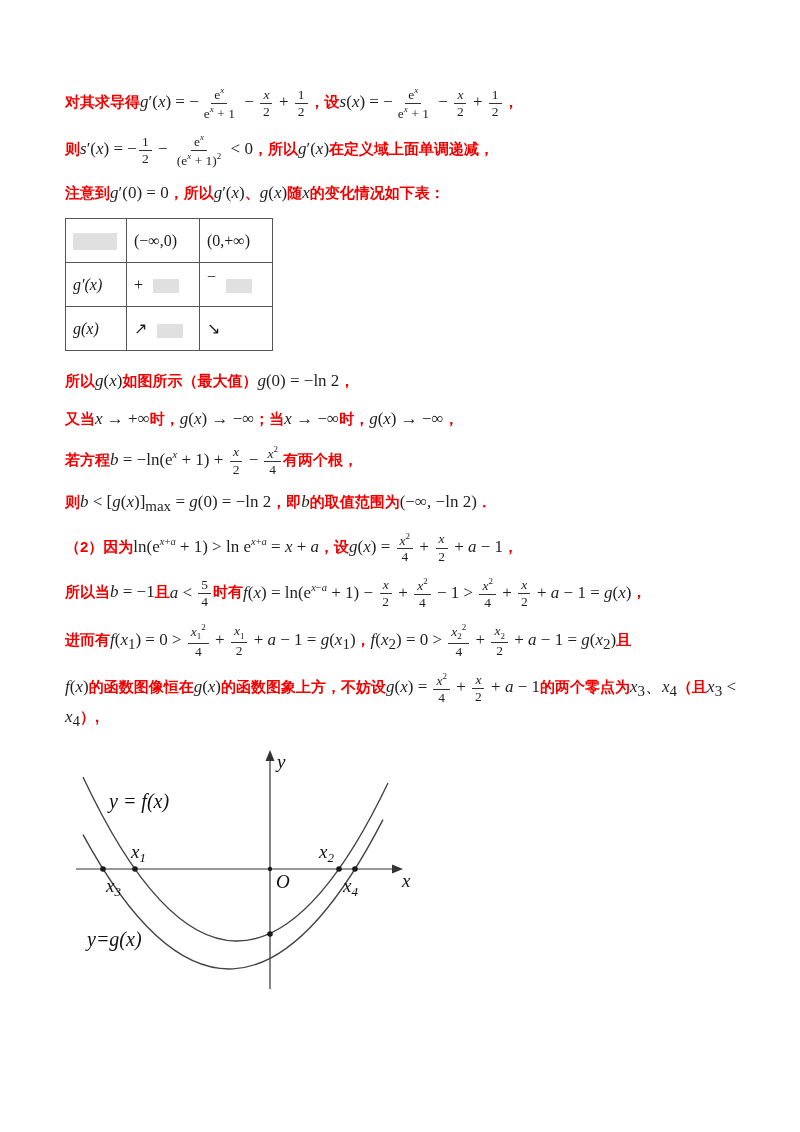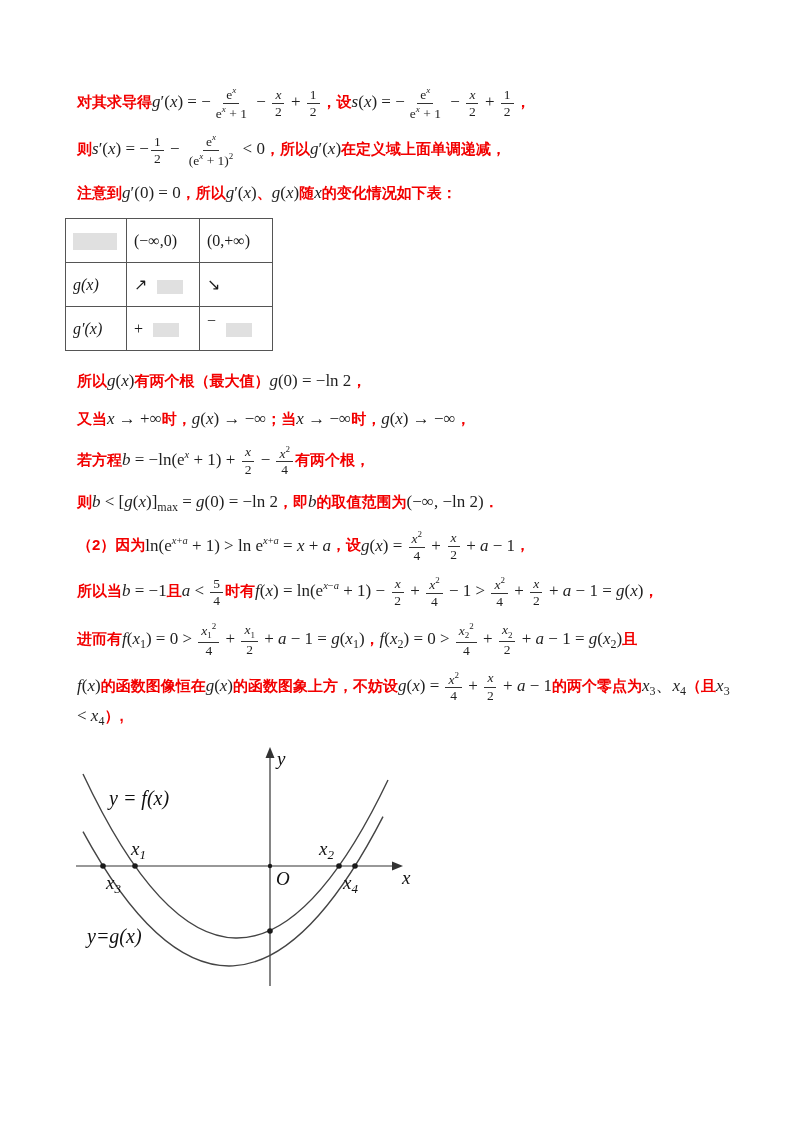--- a/index.html
+++ b/index.html
@@ -1,25 +1,25 @@
 <!DOCTYPE html>
 <html><head>
 <meta charset="utf-8">
 <style>
   html,body{margin:0;padding:0;background:#ffffff;}
   body{width:800px;height:1132px;font-family:"Liberation Sans",sans-serif;}
   .page{position:relative;width:800px;height:1132px;background:#fff;overflow:hidden;}
   .content{position:absolute;left:65px;top:86px;width:676px;}
 
-  .line{margin:0 0 13px 12px;line-height:1.45;}
+  .line{margin:0 0 13px 0;line-height:1.45;}
   .cn{color:#f20000;font-weight:700;font-size:15px;white-space:pre-wrap;}
   .math{color:#1f1f1f;font-weight:400;font-family:"Liberation Serif",serif;font-size:17px;white-space:pre-wrap;}
   .mi{font-style:italic;}
   .math sup{font-size:10.5px;}
-  .math sub{font-size:12px;}
+  .math sub{font-size:15px;}
   .frac{display:inline-flex;flex-direction:column;align-items:center;vertical-align:middle;margin:0 2px;line-height:1.05;}
   .fnum{display:block;font-size:13.5px;padding:0 3px 1px 3px;border-bottom:1px solid #333;text-align:left;}
   .fden{display:block;font-size:13.5px;padding:1px 3px 0 3px;}
   .fnum sup,.fden sup,.fnum sub,.fden sub{font-size:9px;}
 
   .vtab{border-collapse:collapse;margin:8px 0 18px 0;}
   .vtab td{border:1px solid #555;height:39px;padding:2px 7px;font-family:"Liberation Serif",serif;
            font-size:16px;color:#1a1a1a;vertical-align:middle;background:#fff;}
   .vtab td.c0{width:46px;}
   .vtab td.cd{width:58px;}
@@ -50,34 +50,34 @@
       </div>
 
     <table class="vtab">
       <tbody>
           <tr>
         <td class="c0"><span class="shade full"></span></td>
         <td class="cd"><span class="cv">(−∞,0)</span></td>
         <td class="cd"><span class="cv">(0,+∞)</span></td>
       </tr>
       <tr>
+        <td class="c0"><span class="cv it">g′(x)</span></td>
+        <td class="cd"><span class="cv">+</span><span class="shade"></span></td>
+        <td class="cd"><span class="cv raised">−</span><span class="shade"></span></td>
+      </tr>
+      <tr>
         <td class="c0"><span class="cv it">g(x)</span></td>
         <td class="cd"><span class="cv">↗</span><span class="shade"></span></td>
         <td class="cd"><span class="cv">↘</span></td>
-      </tr>
-      <tr>
-        <td class="c0"><span class="cv it">g′(x)</span></td>
-        <td class="cd"><span class="cv">+</span><span class="shade"></span></td>
-        <td class="cd"><span class="cv raised">−</span><span class="shade"></span></td>
       </tr>
     </tbody>
       </table>
 
     <div id="lines-b">
-        <div class="line"><span class="cn">所以</span><span class="math"><span class="mi">g</span><span>(</span><span class="mi">x</span><span>)</span></span><span class="cn">有两个根（最大值）</span><span class="math"><span class="mi">g</span><span>(0) = −ln 2</span></span><span class="cn">，</span></div>
+        <div class="line"><span class="cn">所以</span><span class="math"><span class="mi">g</span><span>(</span><span class="mi">x</span><span>)</span></span><span class="cn">如图所示（最大值）</span><span class="math"><span class="mi">g</span><span>(0) = −ln 2</span></span><span class="cn">，</span></div>
         <div class="line"><span class="cn">又当</span><span class="math"><span class="mi">x</span><span> → +∞</span></span><span class="cn">时，</span><span class="math"><span class="mi">g</span><span>(</span><span class="mi">x</span><span>) → −∞</span></span><span class="cn">；当</span><span class="math"><span class="mi">x</span><span> → −∞</span></span><span class="cn">时，</span><span class="math"><span class="mi">g</span><span>(</span><span class="mi">x</span><span>) → −∞</span></span><span class="cn">，</span></div>
         <div class="line"><span class="cn">若方程</span><span class="math"><span class="mi">b</span><span> = −ln(e</span><sup><span class="mi">x</span></sup><span> + 1) + </span><span class="frac"><span class="fnum"><span class="mi">x</span></span><span class="fden"><span>2</span></span></span><span> − </span><span class="frac"><span class="fnum"><span class="mi">x</span><sup><span>2</span></sup></span><span class="fden"><span>4</span></span></span></span><span class="cn">有两个根，</span></div>
         <div class="line"><span class="cn">则</span><span class="math"><span class="mi">b</span><span> &lt; [</span><span class="mi">g</span><span>(</span><span class="mi">x</span><span>)]</span><sub><span>max</span></sub><span> = </span><span class="mi">g</span><span>(0) = −ln 2</span></span><span class="cn">，即</span><span class="math"><span class="mi">b</span></span><span class="cn">的取值范围为</span><span class="math"><span>(−∞, −ln 2)</span></span><span class="cn">．</span></div>
         <div class="line"><span class="cn">（2）因为</span><span class="math"><span>ln(e</span><sup><span class="mi">x</span><span>+</span><span class="mi">a</span></sup><span> + 1) &gt; ln e</span><sup><span class="mi">x</span><span>+</span><span class="mi">a</span></sup><span> = </span><span class="mi">x</span><span> + </span><span class="mi">a</span></span><span class="cn">，设</span><span class="math"><span class="mi">g</span><span>(</span><span class="mi">x</span><span>) = </span><span class="frac"><span class="fnum"><span class="mi">x</span><sup><span>2</span></sup></span><span class="fden"><span>4</span></span></span><span> + </span><span class="frac"><span class="fnum"><span class="mi">x</span></span><span class="fden"><span>2</span></span></span><span> + </span><span class="mi">a</span><span> − 1</span></span><span class="cn">，</span></div>
         <div class="line"><span class="cn">所以当</span><span class="math"><span class="mi">b</span><span> = −1</span></span><span class="cn">且</span><span class="math"><span class="mi">a</span><span> &lt; </span><span class="frac"><span class="fnum"><span>5</span></span><span class="fden"><span>4</span></span></span></span><span class="cn">时有</span><span class="math"><span class="mi">f</span><span>(</span><span class="mi">x</span><span>) = ln(e</span><sup><span class="mi">x</span><span>−</span><span class="mi">a</span></sup><span> + 1) − </span><span class="frac"><span class="fnum"><span class="mi">x</span></span><span class="fden"><span>2</span></span></span><span> + </span><span class="frac"><span class="fnum"><span class="mi">x</span><sup><span>2</span></sup></span><span class="fden"><span>4</span></span></span><span> − 1 &gt; </span><span class="frac"><span class="fnum"><span class="mi">x</span><sup><span>2</span></sup></span><span class="fden"><span>4</span></span></span><span> + </span><span class="frac"><span class="fnum"><span class="mi">x</span></span><span class="fden"><span>2</span></span></span><span> + </span><span class="mi">a</span><span> − 1 = </span><span class="mi">g</span><span>(</span><span class="mi">x</span><span>)</span></span><span class="cn">，</span></div>
         <div class="line"><span class="cn">进而有</span><span class="math"><span class="mi">f</span><span>(</span><span class="mi">x</span><sub><span>1</span></sub><span>) = 0 &gt; </span><span class="frac"><span class="fnum"><span class="mi">x</span><sub><span>1</span></sub><sup><span>2</span></sup></span><span class="fden"><span>4</span></span></span><span> + </span><span class="frac"><span class="fnum"><span class="mi">x</span><sub><span>1</span></sub></span><span class="fden"><span>2</span></span></span><span> + </span><span class="mi">a</span><span> − 1 = </span><span class="mi">g</span><span>(</span><span class="mi">x</span><sub><span>1</span></sub><span>)</span></span><span class="cn">，</span><span class="math"><span class="mi">f</span><span>(</span><span class="mi">x</span><sub><span>2</span></sub><span>) = 0 &gt; </span><span class="frac"><span class="fnum"><span class="mi">x</span><sub><span>2</span></sub><sup><span>2</span></sup></span><span class="fden"><span>4</span></span></span><span> + </span><span class="frac"><span class="fnum"><span class="mi">x</span><sub><span>2</span></sub></span><span class="fden"><span>2</span></span></span><span> + </span><span class="mi">a</span><span> − 1 = </span><span class="mi">g</span><span>(</span><span class="mi">x</span><sub><span>2</span></sub><span>)</span></span><span class="cn">且</span></div>
         <div class="line"><span class="math"><span class="mi">f</span><span>(</span><span class="mi">x</span><span>)</span></span><span class="cn">的函数图像恒在</span><span class="math"><span class="mi">g</span><span>(</span><span class="mi">x</span><span>)</span></span><span class="cn">的函数图象上方，不妨设</span><span class="math"><span class="mi">g</span><span>(</span><span class="mi">x</span><span>) = </span><span class="frac"><span class="fnum"><span class="mi">x</span><sup><span>2</span></sup></span><span class="fden"><span>4</span></span></span><span> + </span><span class="frac"><span class="fnum"><span class="mi">x</span></span><span class="fden"><span>2</span></span></span><span> + </span><span class="mi">a</span><span> − 1</span></span><span class="cn">的两个零点为</span><span class="math"><span class="mi">x</span><sub><span>3</span></sub><span>、</span><span class="mi">x</span><sub><span>4</span></sub></span><span class="cn">（且</span><span class="math"><span class="mi">x</span><sub><span>3</span></sub><span> &lt; </span><span class="mi">x</span><sub><span>4</span></sub></span><span class="cn">）,</span></div>
       </div>
 
     <div class="figure">

